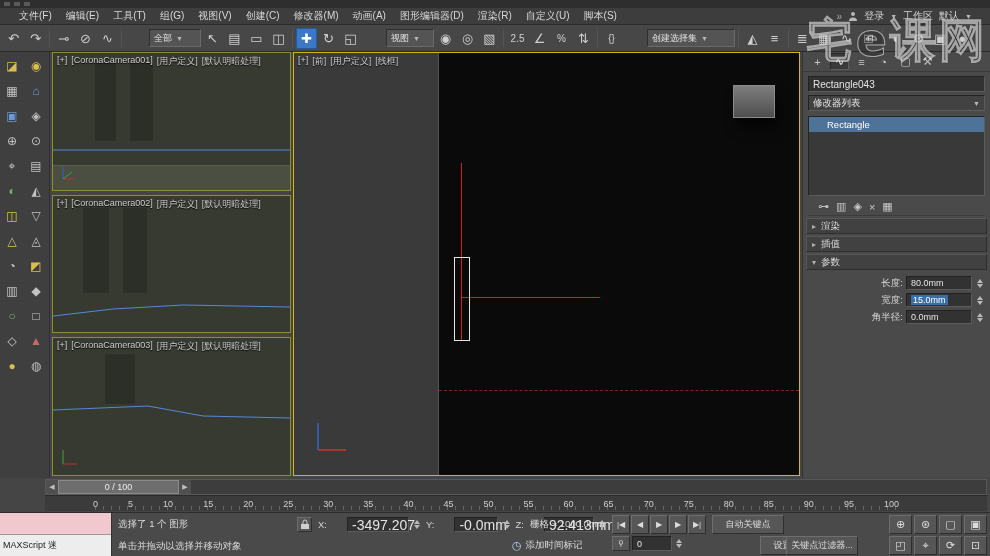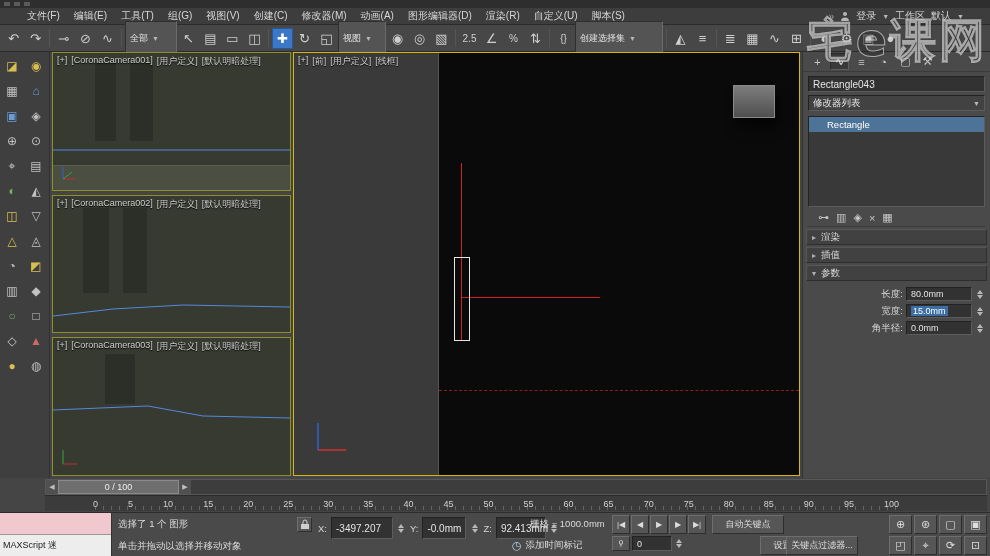--- a/index.html
+++ b/index.html
@@ -5,32 +5,32 @@
   * { margin:0; padding:0; box-sizing:border-box; }
   body { background:#222; }
   #app{
     position:relative; width:990px; height:556px; overflow:hidden;
     background:#454545; color:#d6d6d6;
     font-family:"Liberation Sans","DejaVu Sans",sans-serif; font-size:10px;
   }
   
   .titlebar{position:absolute;left:0;top:0;right:0;height:8px;background:#2e2e2e;display:flex;gap:4px;align-items:center;padding-left:4px;}
   .titlebar .dot{width:6px;height:4px;background:#5a5a5a;}
-  .menubar{position:absolute;left:0;top:8px;right:0;height:17px;background:#3d3d3d;border-bottom:1px solid #2b2b2b;display:flex;align-items:center;padding:0 20px;}
+  .menubar{position:absolute;left:0;top:8px;right:0;height:17px;background:#3d3d3d;border-bottom:1px solid #2b2b2b;display:flex;align-items:center;padding:0 12px;}
   .menu-item{padding:0 7px;height:100%;display:flex;align-items:center;color:#d8d8d8;cursor:default;}
   .menubar .right{margin-left:auto;display:flex;align-items:center;gap:6px;padding-right:6px;}
   .chev{color:#a8a8a8;font-size:10px;}
   .arr{font-size:7px;color:#b8b8b8;}
   
   .toolbar{position:absolute;left:0;top:25px;right:0;height:27px;background:#474747;border-bottom:1px solid #2b2b2b;display:flex;align-items:center;padding:0 3px;gap:1px;}
   .ticon{width:21px;height:21px;display:flex;align-items:center;justify-content:center;color:#cfcfcf;font-size:13px;border:1px solid transparent;border-radius:1px;}
   .ticon.small{font-size:10px;}
   .ticon.active{background:#3c78c8;border-color:#285a9a;color:#fff;}
   .tsep{width:1px;height:18px;background:#383838;border-right:1px solid #555;margin:0 2px;}
-  .tdrop{height:18px;background:#545454;border:1px solid;border-color:#2f2f2f #6a6a6a #6a6a6a #2f2f2f;display:flex;align-items:center;gap:4px;font-size:9px;padding:16px 4px;color:#e0e0e0;}
+  .tdrop{height:18px;background:#545454;border:1px solid;border-color:#2f2f2f #6a6a6a #6a6a6a #2f2f2f;display:flex;align-items:center;gap:4px;font-size:9px;padding:0 4px;color:#e0e0e0;margin-left:24px;}
   
   .leftbar{position:absolute;left:0;top:52px;width:50px;bottom:78px;background:#3f3f3f;border-right:1px solid #303030;display:grid;grid-template-columns:24px 24px;align-content:start;justify-items:center;row-gap:3px;padding-top:3px;}
   .lb{width:22px;height:22px;display:flex;align-items:center;justify-content:center;font-size:12px;color:#c2c2c2;}
   .cy{color:#d8c050;} .cb{color:#6a9ad8;} .cg{color:#79b06a;} .cr{color:#c86a6a;}
   
   .vpcol{position:absolute;left:52px;top:52px;width:239px;bottom:80px;display:flex;flex-direction:column;gap:4px;}
   .camvp{flex:1;position:relative;border:1px solid #8f8f2a;background:#373a31;overflow:hidden;}
   .vplabel{position:absolute;top:2px;left:4px;display:flex;gap:4px;font-size:9px;color:#cfcfcf;z-index:6;text-shadow:0 1px 1px #000;white-space:nowrap;}
   .vplabel .plus{color:#d8d8d8;}
   .wall{position:absolute;background:#2c2f27;}
@@ -51,21 +51,21 @@
   .panel{position:absolute;left:802px;top:52px;right:0;bottom:78px;background:#4a4a4a;border-left:1px solid #333;}
   .ptabs{height:20px;display:flex;align-items:center;gap:3px;padding:0 5px;border-bottom:1px solid #3a3a3a;}
   .ptab{width:19px;height:17px;display:flex;align-items:center;justify-content:center;font-size:11px;color:#c8c8c8;border:1px solid transparent;}
   .ptab.active{background:#3a3a3a;border-color:#2a2a2a #5e5e5e #5e5e5e #2a2a2a;color:#fff;}
   .fld{background:#323232;border:1px solid;border-color:#222 #5c5c5c #5c5c5c #222;color:#e4e4e4;display:flex;align-items:center;padding:0 4px;}
   .namefld{margin:4px 5px 3px;height:16px;font-size:10px;}
   .modlist{margin:0 5px 5px;height:16px;font-size:9.5px;justify-content:space-between;background:#424242;}
   .setbtns{display:grid;grid-template-columns:1fr 1fr;gap:4px;padding:0 5px;margin-bottom:5px;}
   .btn{background:#565656;border:1px solid;border-color:#6e6e6e #2e2e2e #2e2e2e #6e6e6e;color:#dcdcdc;display:flex;align-items:center;justify-content:center;}
   .setbtns .btn{height:16px;font-size:9px;}
-  .stack{margin:0 5px;height:91px;background:#393939;border:1px solid;border-color:#242424 #5c5c5c #5c5c5c #242424;}
+  .stack{margin:0 5px;height:80px;background:#393939;border:1px solid;border-color:#242424 #5c5c5c #5c5c5c #242424;}
   .stackrow{height:15px;background:#4e7398;color:#fff;font-size:9.5px;display:flex;align-items:center;padding-left:18px;}
   .stacktools{height:18px;display:flex;align-items:center;gap:7px;padding-left:10px;margin:2px 5px;border-bottom:1px solid #3c3c3c;}
   .stacktools span{font-size:11px;color:#c6c6c6;}
   .rollout{height:16px;margin:2px 3px 0;background:#414141;border:1px solid;border-color:#575757 #2e2e2e #2e2e2e #575757;display:flex;align-items:center;gap:5px;padding-left:5px;font-size:9.5px;color:#dcdcdc;}
   .rollout .rarr{font-size:8px;color:#b0b0b0;}
   .params{padding:6px 6px 0;display:flex;flex-direction:column;gap:3px;}
   .prow{display:flex;align-items:center;justify-content:flex-end;gap:3px;}
   .plabel{font-size:9.5px;color:#d6d6d6;}
   .pfld{width:66px;height:14px;font-size:9px;}
   .pfld .selval{background:#3a6ea5;color:#fff;padding:0 2px;}
@@ -85,21 +85,21 @@
   .ruler-labels span{transform:translateX(-2px);}
   
   .statusbar{position:absolute;left:0;right:0;top:512px;bottom:0;background:#4a4a4a;border-top:1px solid #2d2d2d;}
   .listener{position:absolute;left:0;top:0;width:112px;height:44px;border-right:1px solid #333;}
   .macro{height:22px;background:#f2c8cf;border-bottom:1px solid #999;}
   .mini{height:21px;background:#ededed;color:#222;font-size:9px;display:flex;align-items:center;padding-left:3px;}
   .statlines{position:absolute;left:118px;top:0;width:178px;font-size:9.5px;color:#dcdcdc;}
   .statlines div{height:22px;display:flex;align-items:center;}
   .lockbtn{position:absolute;left:297px;top:4px;width:15px;height:15px;}
   .coords{position:absolute;left:318px;top:4px;display:flex;align-items:center;gap:4px;font-size:9.5px;}
-  .coords .fld{height:22px;font-size:10px;}
+  .coords .fld{height:15px;font-size:14px;margin-left:16px;}
   .gridlbl{position:absolute;left:530px;top:4px;height:15px;display:flex;align-items:center;font-size:9.5px;color:#dcdcdc;}
   .timetag{position:absolute;left:512px;top:26px;display:flex;align-items:center;gap:4px;font-size:9.5px;color:#dcdcdc;}
   .clock{color:#b8d0e8;font-size:11px;}
   .playback{position:absolute;left:612px;top:2px;}
   .pbrow{display:flex;gap:1px;}
   .pbtn{width:18px;height:19px;font-size:8px;}
   .pbrow2{margin-top:2px;display:flex;gap:2px;align-items:center;}
   .framefld{width:40px;height:15px;font-size:9px;}
   .keys{position:absolute;left:712px;top:2px;width:148px;}
   .keys .btn{position:absolute;font-size:9px;height:19px;}

